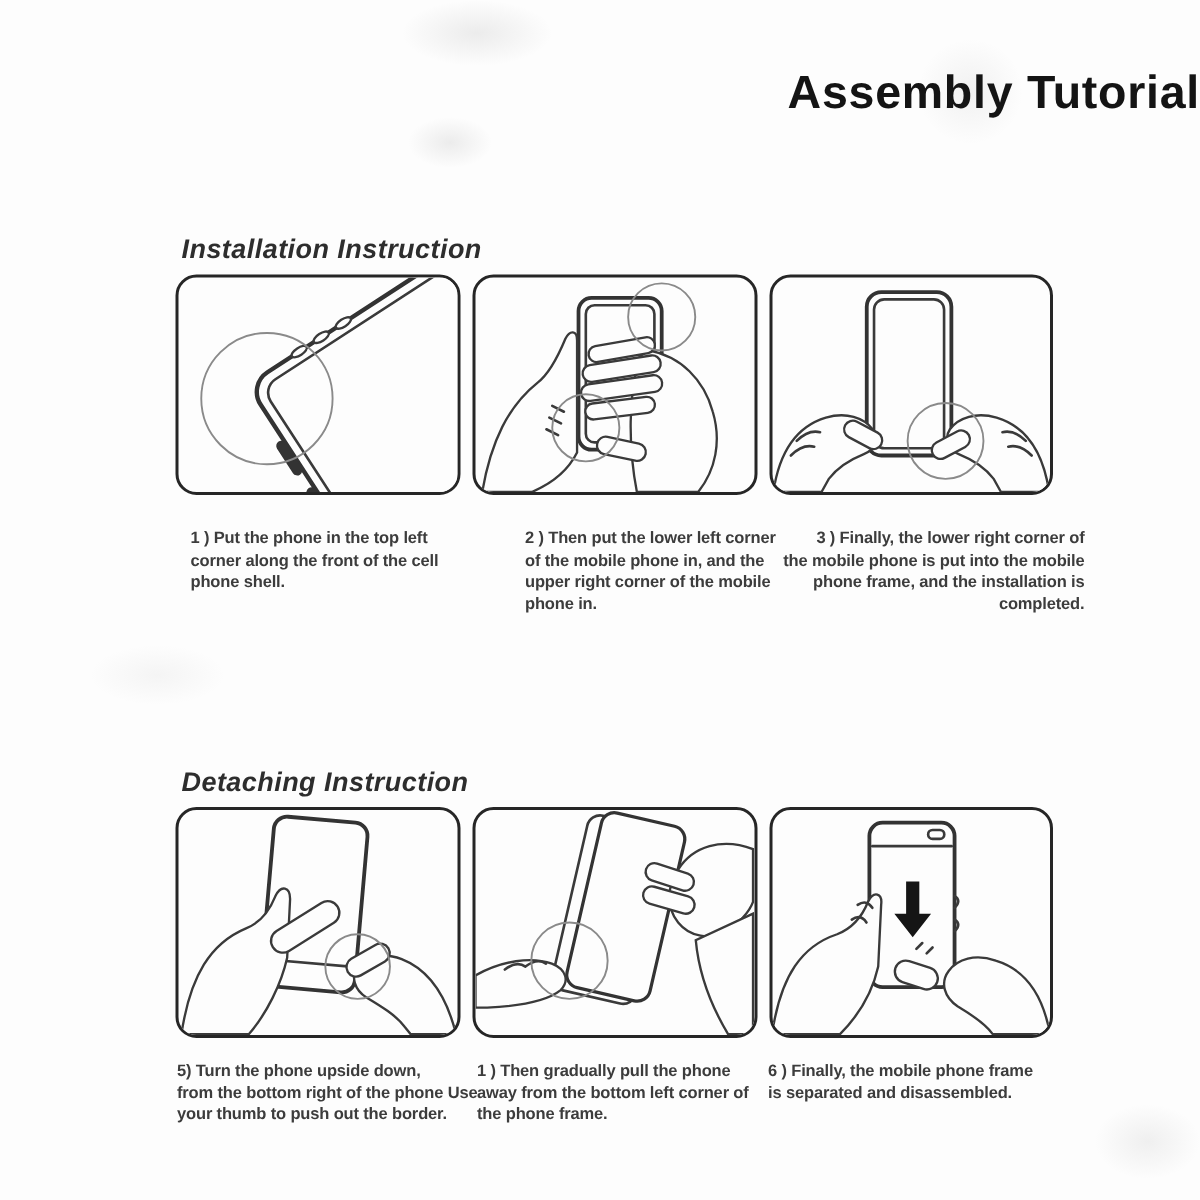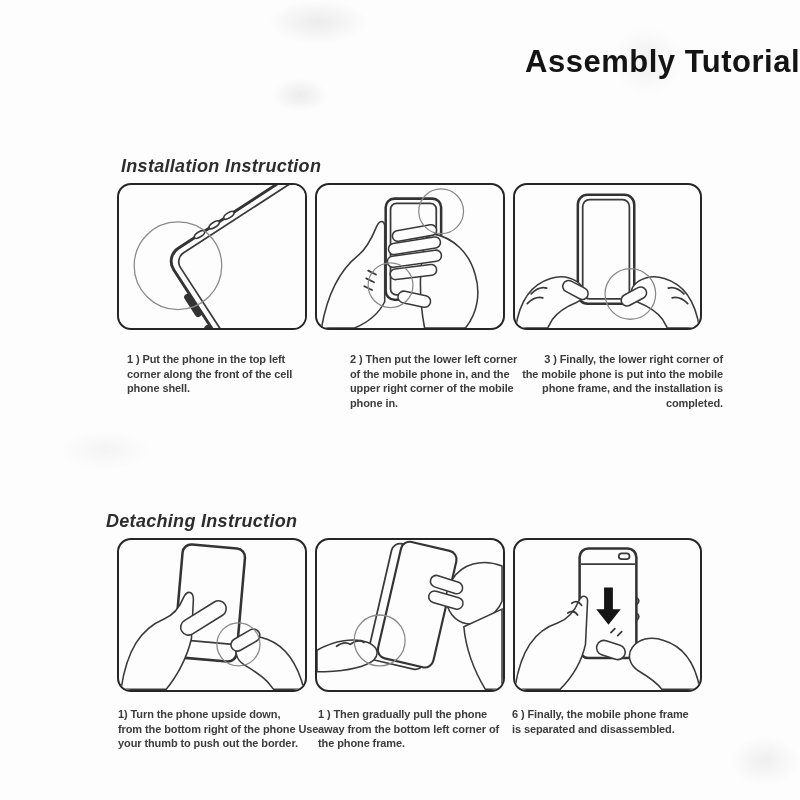--- a/index.html
+++ b/index.html
@@ -18,21 +18,21 @@
   #sm5{left:60px;top:430px;width:90px;height:40px;opacity:.5;}
 
   .title{
     position:absolute;top:44px;left:0;width:100%;text-align:right;
     font-size:31px;font-weight:800;letter-spacing:.5px;color:#141414;
   }
   .section-heading{
     position:absolute;font-size:18px;font-weight:600;color:#2d2d2d;letter-spacing:.3px;font-style:italic;
   }
   #heading-install{left:121px;top:156px;}
-  #heading-detach{left:106px;top:511px;}
+  #heading-detach{left:121px;top:511px;}
 
   .panel{
     position:absolute;width:190px;border:2px solid #262626;border-radius:14px;
     background:#fdfdfd;box-sizing:border-box;overflow:hidden;
   }
   .row1{top:183px;height:147px;}
   .row2{top:538px;height:154px;}
   .col1{left:117px;}
   .col2{left:315px;}
   .col3{left:513px;width:189px;}
@@ -170,20 +170,20 @@
     <path class="ink" stroke-width="1.2" d="M 124,58 q 5,3 0,8 M 124,74 q 5,3 0,8"></path>
     <path d="M 91,48 L 100,48 L 100,70 L 108,70 L 95.5,86 L 83,70 L 91,70 Z" fill="#151515"></path>
     <path class="pill" d="M 0,150 C 6,112 20,92 44,84 C 54,80 61,72 65,62 C 69,54 75,56 74,64 L 72,106 C 68,124 58,140 46,152 L 0,152 Z"></path>
     <path class="ink" stroke-width="1.2" d="M 58,64 q 6,-4 10,2 M 54,74 q 6,-4 10,2"></path>
     <path class="pill" d="M 189,152 C 184,124 172,108 152,102 C 138,97 126,101 120,109 C 114,117 117,127 126,133 C 136,139 145,145 150,152 Z"></path>
     <rect x="86" y="100" width="30" height="15" rx="7.5" class="pill" transform="rotate(18 86 100)"></rect>
     <path class="ink" stroke-width="1.2" d="M 98,94 l 4,-4 M 105,97 l 4,-4"></path>
   </svg>
 </div>
 
-<div class="caption cap-row2" id="cap4">1) Turn the phone upside down,
+<div class="caption cap-row2" id="cap4">5) Turn the phone upside down,
 from the bottom right of the phone Use
 your thumb to push out the border.</div>
 <div class="caption cap-row2" id="cap5">1 ) Then gradually pull the phone
 away from the bottom left corner of
 the phone frame.</div>
 <div class="caption cap-row2" id="cap6">6 ) Finally, the mobile phone frame
 is separated and disassembled.</div>
 
 </body></html>

